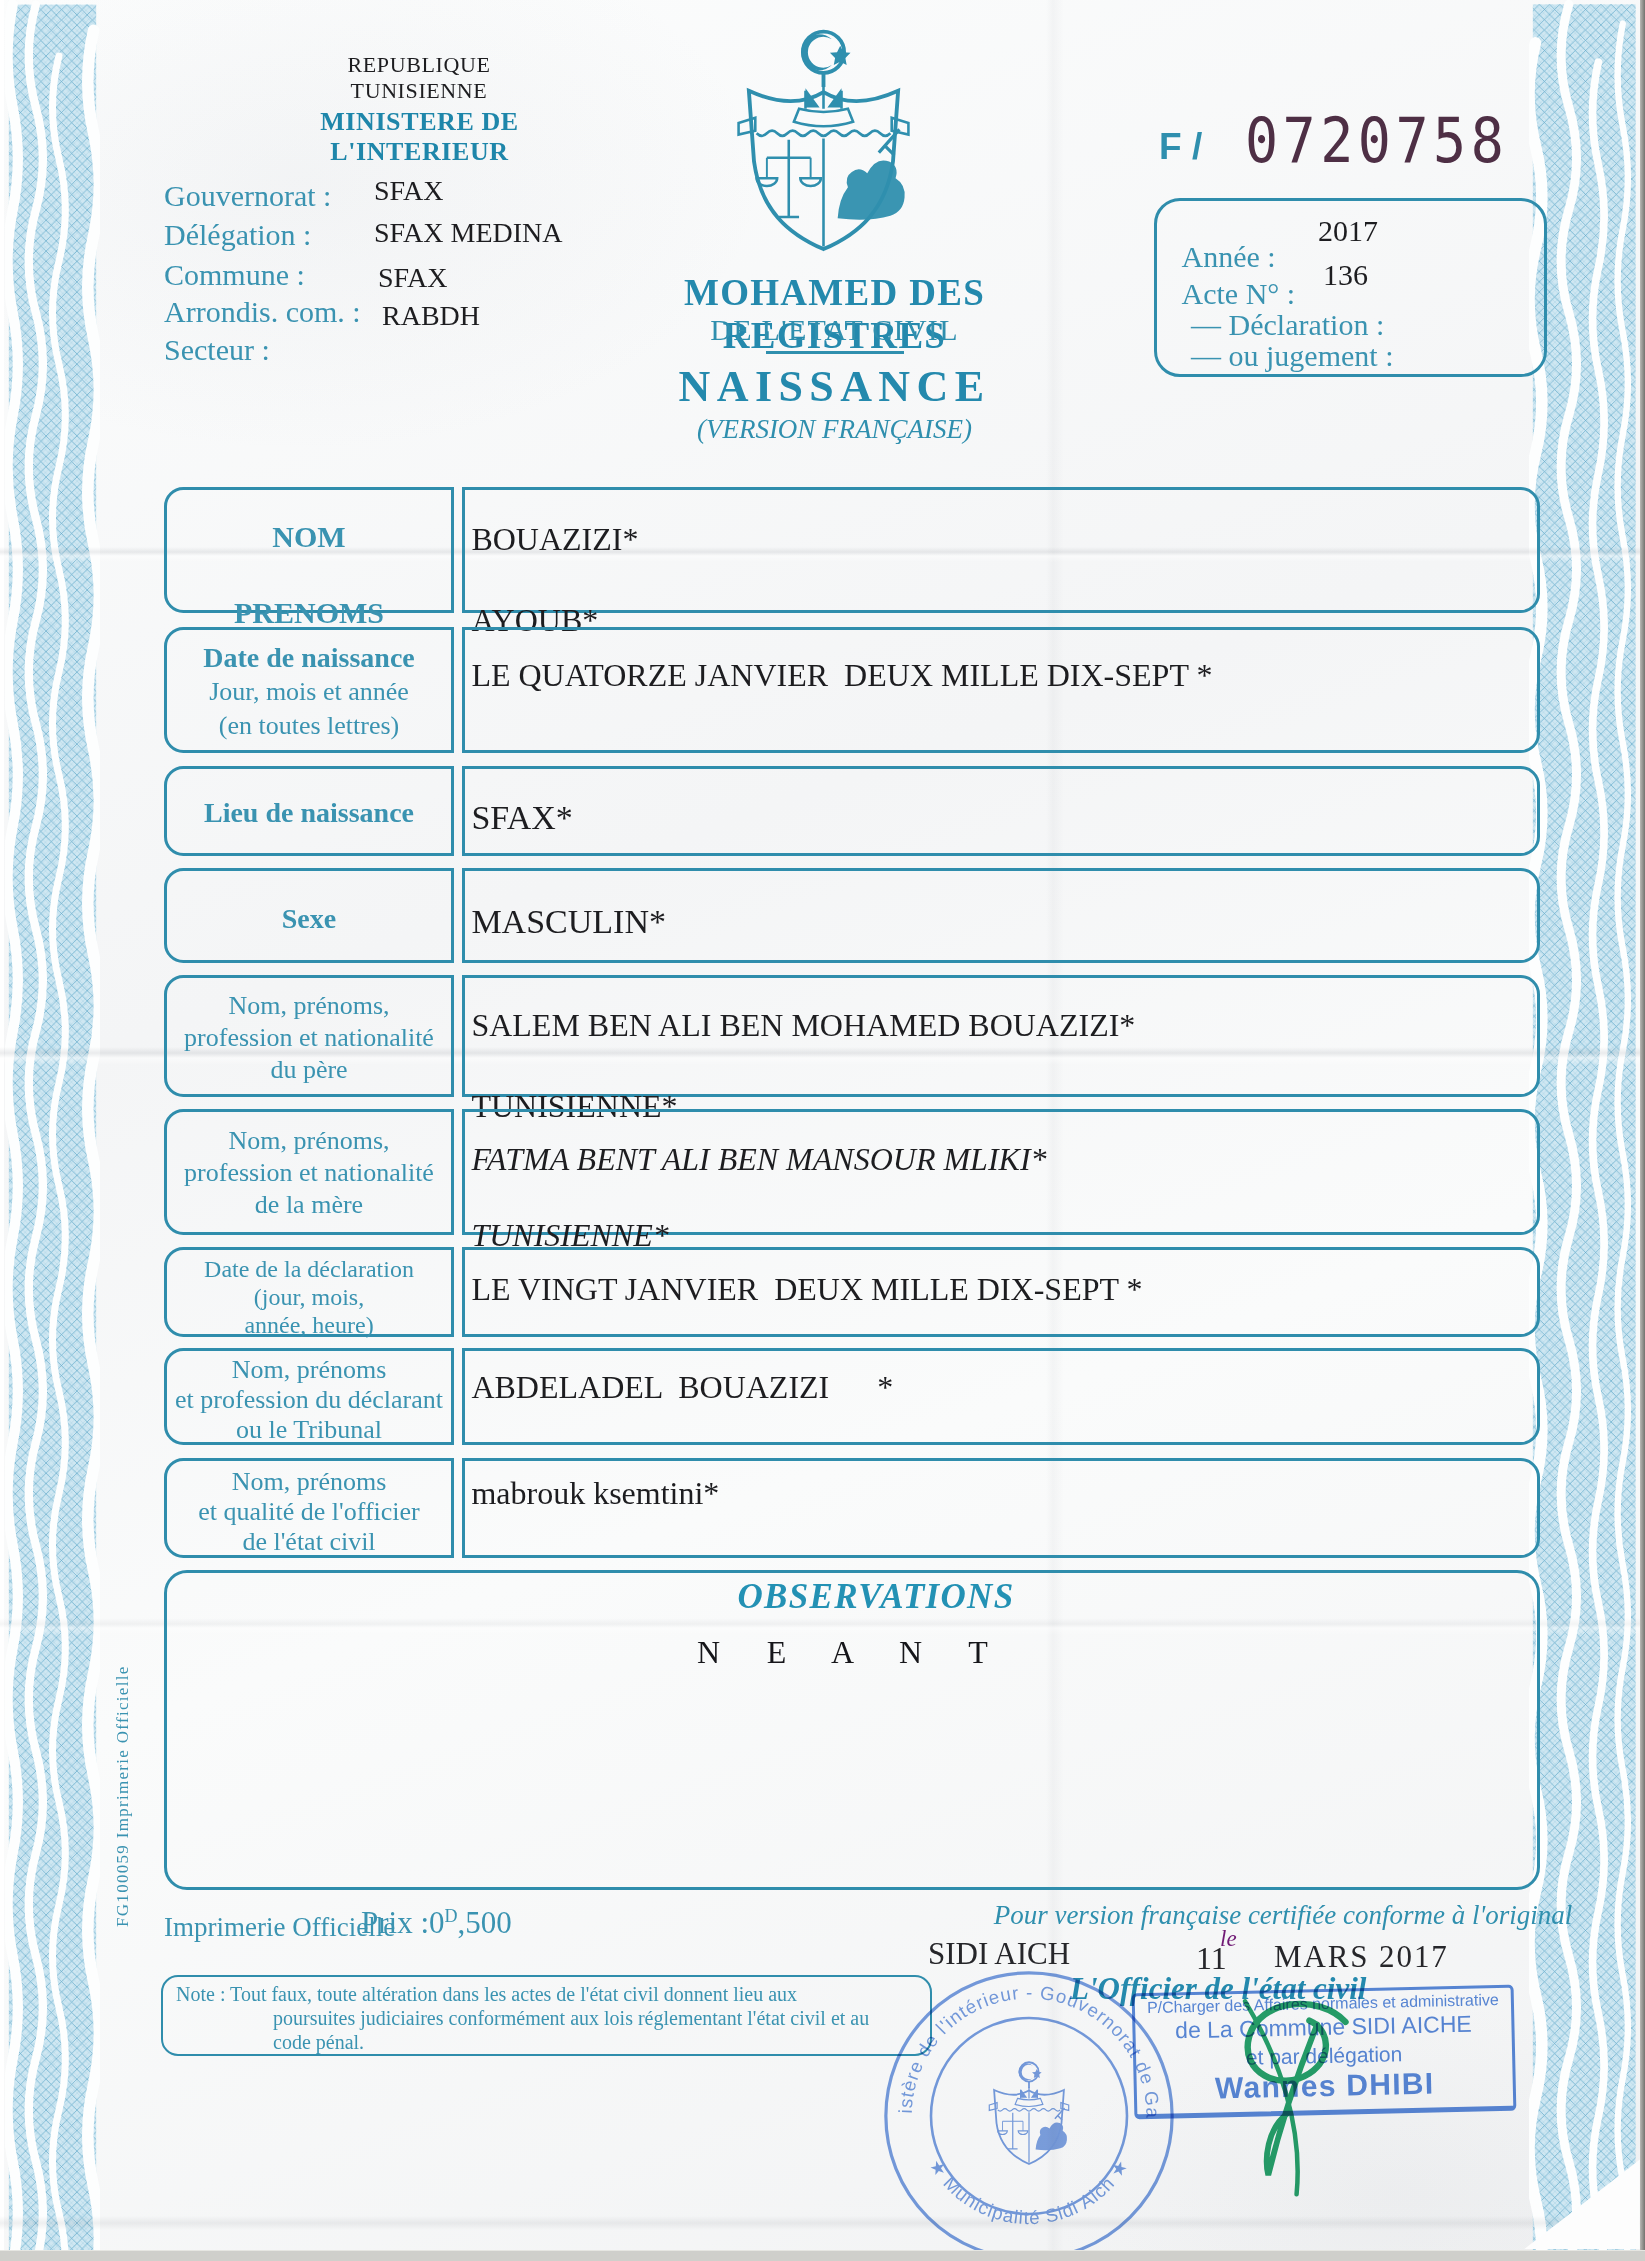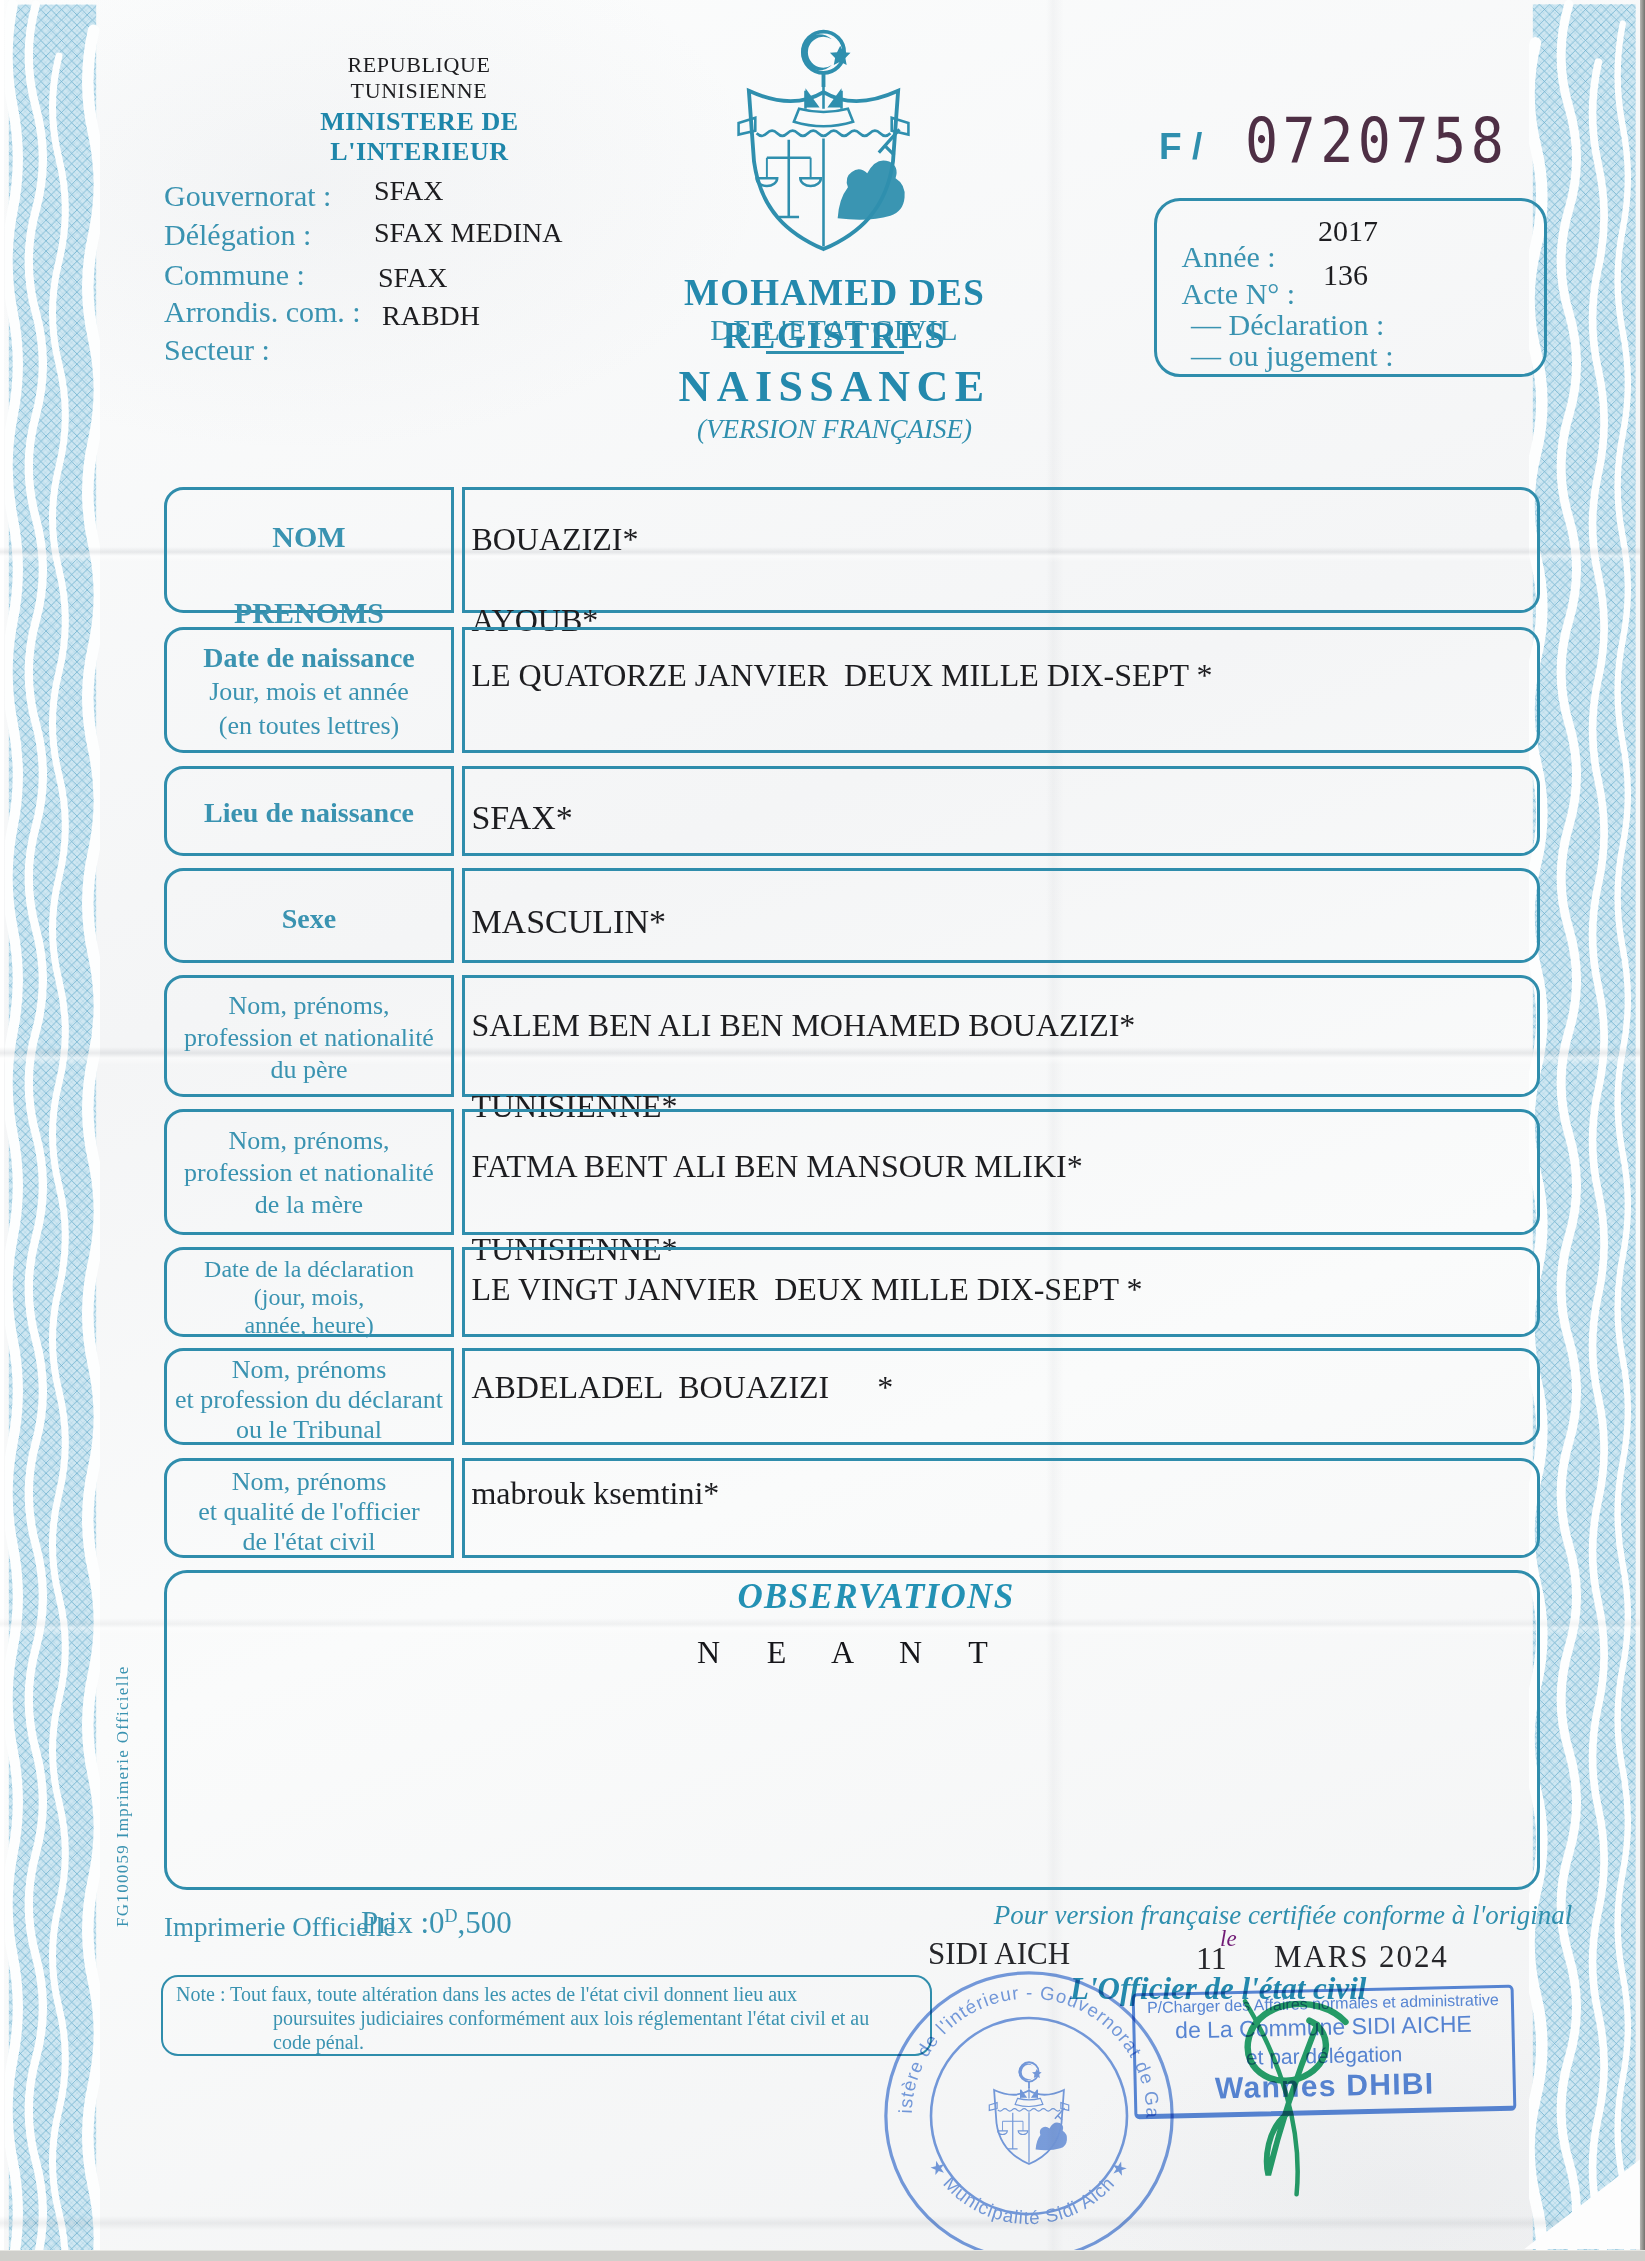--- a/index.html
+++ b/index.html
@@ -61,21 +61,21 @@
   .r1 .ll1{font-weight:bold;font-size:28px;padding-top:10.3px;line-height:35px;}
   .r1 .ll{font-size:26px;line-height:34px;}
   .r1 .vl{padding-top:27px;}
   .r2 .ll1{font-weight:bold;font-size:28px;padding-top:28px;}
   .r2 .vl{padding-top:30px;font-size:34px;}
   .r3 .ll1{font-weight:bold;font-size:28px;padding-top:32px;}
   .r3 .vl{padding-top:32px;font-size:34px;}
   .r4 .ll,.r5 .ll{font-size:26px;line-height:32px;}
   .r4 .ll1{padding-top:11.6px;} .r5 .ll1{padding-top:13px;}
   .r4 .vl{padding-top:14px;line-height:67px;}
-  .r5 .vl{padding-top:25px;line-height:58px;}
+  .r5 .vl{padding-top:18px;line-height:58px;font-style:italic;}
   .r6 .ll{font-size:24px;line-height:28px;} .r6 .ll1{padding-top:5.2px;}
   .r6 .vl{padding-top:20.6px;}
   .r7 .ll{font-size:26px;line-height:30px;} .r7 .ll1{padding-top:3.9px;}
   .r7 .vl{padding-top:18px;}
   .r8 .ll{font-size:26px;line-height:30px;} .r8 .ll1{padding-top:6.4px;}
   .r8 .vl{padding-top:14px;}
 
   .obsbox{left:164px;top:1570px;width:1376px;height:320px;border:3.2px solid #2f8dac;border-radius:23px;box-sizing:border-box;}
   .obs-title{left:164px;top:1577px;width:1376px;text-align:center;font-size:35px;font-weight:bold;font-style:italic;color:#2391b4;letter-spacing:1.3px;margin-left:24px;}
   .obs-value{left:164px;top:1617px;width:1376px;text-align:center;font-size:32px;letter-spacing:19.3px;color:#16161a;margin-top:17px;}
@@ -321,21 +321,21 @@
   <div class="abs notebox">
     <div>Note : Tout faux, toute altération dans les actes de l'état civil donnent lieu aux</div>
     <div class="note-ind">poursuites judiciaires conformément aux lois réglementant l'état civil et au</div>
     <div class="note-ind">code pénal.</div>
   </div>
 
   <div class="abs certify">Pour version française certifiée conforme à l'original</div>
   <div class="abs place">SIDI AICH</div>
   <div class="abs date-le">le</div>
   <div class="abs date-day">11</div>
-  <div class="abs date-rest">MARS 2024</div>
+  <div class="abs date-rest">MARS 2017</div>
   <div class="abs officer">L'Officier de l'état civil</div>
 
   <div class="abs stamp-rect">
     <div class="sr1">P/Charger des Affaires normales et administrative</div>
     <div class="sr2">de La Commune SIDI AICHE</div>
     <div class="sr3">et par délégation</div>
     <div class="sr4">Wannes DHIBI</div>
   </div>
 
   <svg class="abs stamp-round" width="294" height="294" style="color:#6b95de" viewBox="0 0 456 456">

